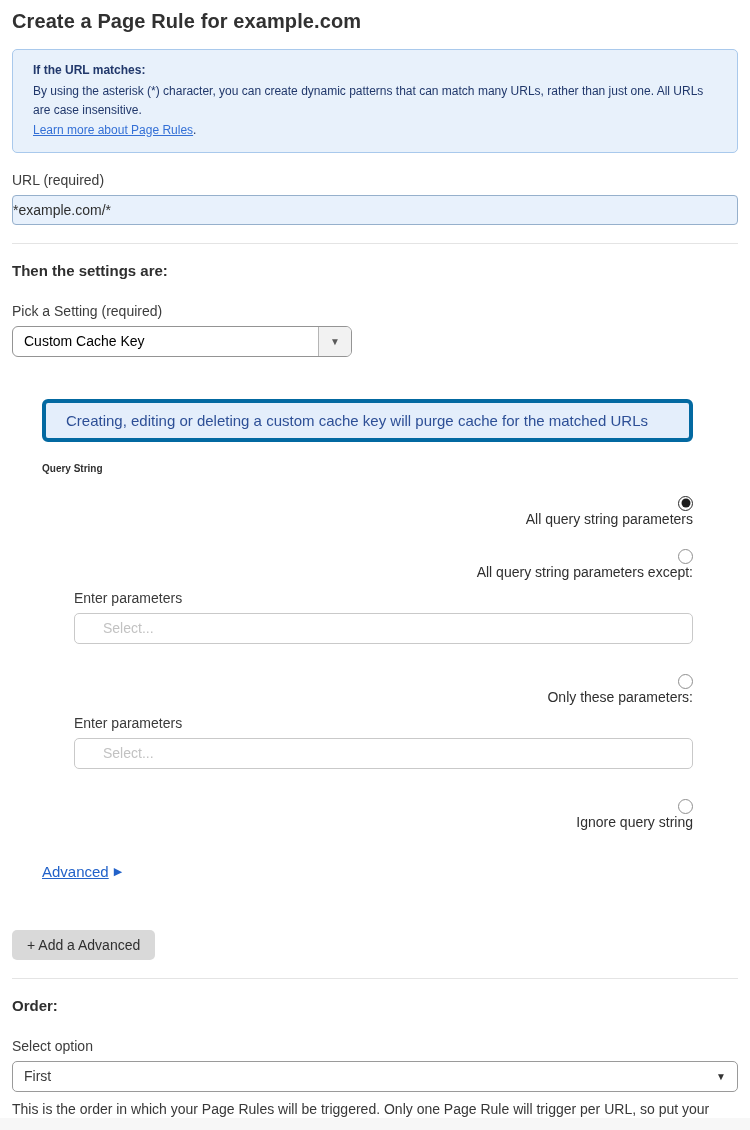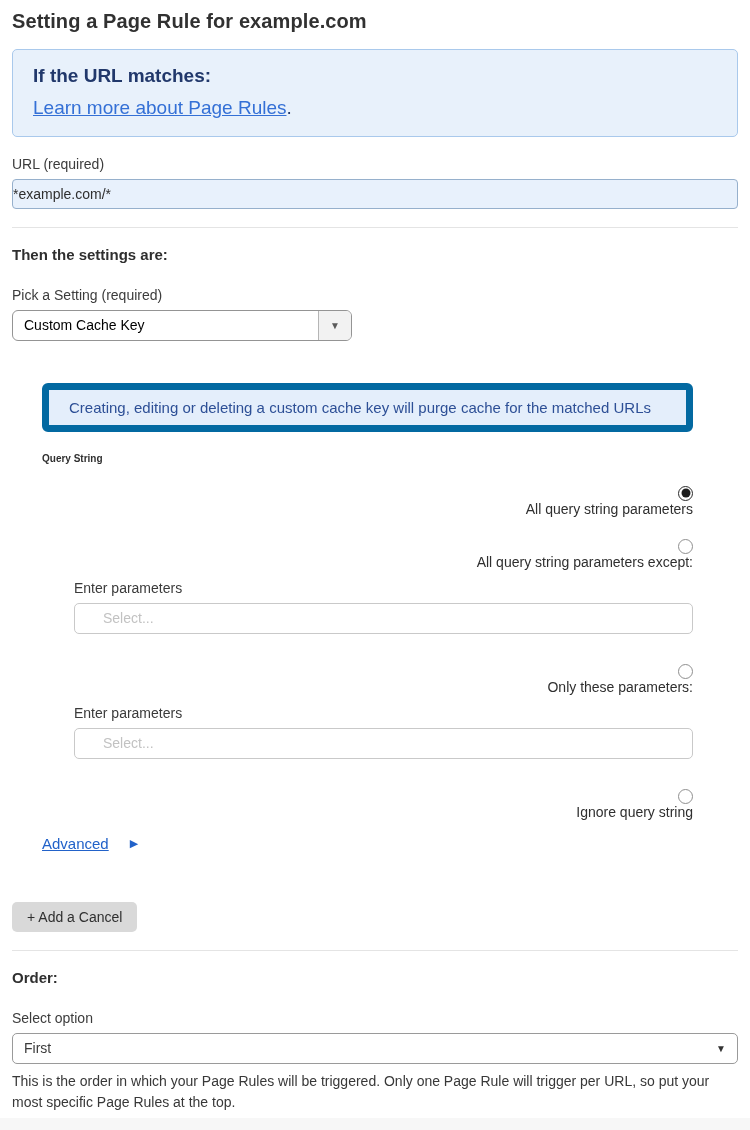--- a/index.html
+++ b/index.html
@@ -23,21 +23,21 @@
     letter-spacing: 0.1px;
   }
   
   .info-box {
     margin-top: 16px;
     background: #e8f1fb;
     border: 1px solid #a9c9ec;
     border-radius: 5px;
     padding: 11px 20px 12px 20px;
     color: #21386b;
-    font-size: 19px;
+    font-size: 12px;
     line-height: 1.6;
   }
   .info-box .info-heading {
     font-weight: 700;
     margin-bottom: 2px;
   }
   .info-link {
     color: #3470d6;
     text-decoration: underline;
     cursor: pointer;
@@ -110,21 +110,21 @@
     font-size: 10px;
   }
   
   .setting-detail {
     margin-left: 30px;
     width: 651px;
   }
   .notice-box {
     margin-top: 42px;
     background: #e4eefb;
-    border: 7px solid #0369a1;
+    border: 4px solid #0369a1;
     border-radius: 6px;
     padding: 9px 20px;
     font-size: 15px;
     color: #2d4f96;
   }
   .qs-heading {
     margin-top: 21px;
     font-size: 10px;
     font-weight: 700;
     color: #2f2f2f;
@@ -176,27 +176,26 @@
     border-radius: 5px;
     padding: 0 28px;
     font-family: "Liberation Sans", sans-serif;
     font-size: 14px;
     color: #3a3a3a;
     outline: none;
   }
   .param-input::placeholder { color: #c2c2c2; }
   .spacer-sm { height: 8px; }
   .advanced-link {
-    margin-top: 15px;
+    margin-top: 33px;
     display: inline-flex;
     align-items: center;
     font-size: 15px;
     color: #2262c9;
     cursor: pointer;
-    gap: 16px;
   }
   .advanced-link .advanced-text { text-decoration: underline; }
   .advanced-link .advanced-arrow {
     font-size: 11px;
     margin-left: 5px;
     text-decoration: none;
   }
   
   .btn {
     display: inline-block;
@@ -245,24 +244,25 @@
   .bottom-strip {
     height: 12px;
     background: #f7f7f7;
   }
 </style>
 </head>
 <body>
 
 <div class="modal">
 
-  <h1 class="page-title">Setting a Page Rule for example.com</h1>
+  <h1 class="page-title">Create a Page Rule for example.com</h1>
 
   <div class="info-box">
     <div class="info-heading">If the URL matches:</div>
+    <div class="info-body">By using the asterisk (*) character, you can create dynamic patterns that can match many URLs, rather than just one. All URLs are case insensitive.</div>
     <div>
       <a class="info-link">Learn more about Page Rules</a><span>.</span>
     </div>
   </div>
 
   <div class="field-label">URL (required)</div>
   <input class="url-input" type="text" value="*example.com/*" style="">
 
   <hr class="divider">
 
@@ -314,21 +314,21 @@
       <span class="radio-label">Ignore query string</span>
     </div>
 
     <a class="advanced-link">
       <span class="advanced-text">Advanced</span>
       <span class="advanced-arrow">▶</span>
     </a>
 
   </div>
 
-  <button class="btn btn-gray add-setting-btn">+ Add a Cancel</button>
+  <button class="btn btn-gray add-setting-btn">+ Add a Advanced</button>
 
   <hr class="divider">
 
   <div class="section-heading">Order:</div>
 
   <div class="field-label pick-label">Select option</div>
   <div class="order-select">
     <span>First</span>
     <span class="caret">▼</span>
   </div>

